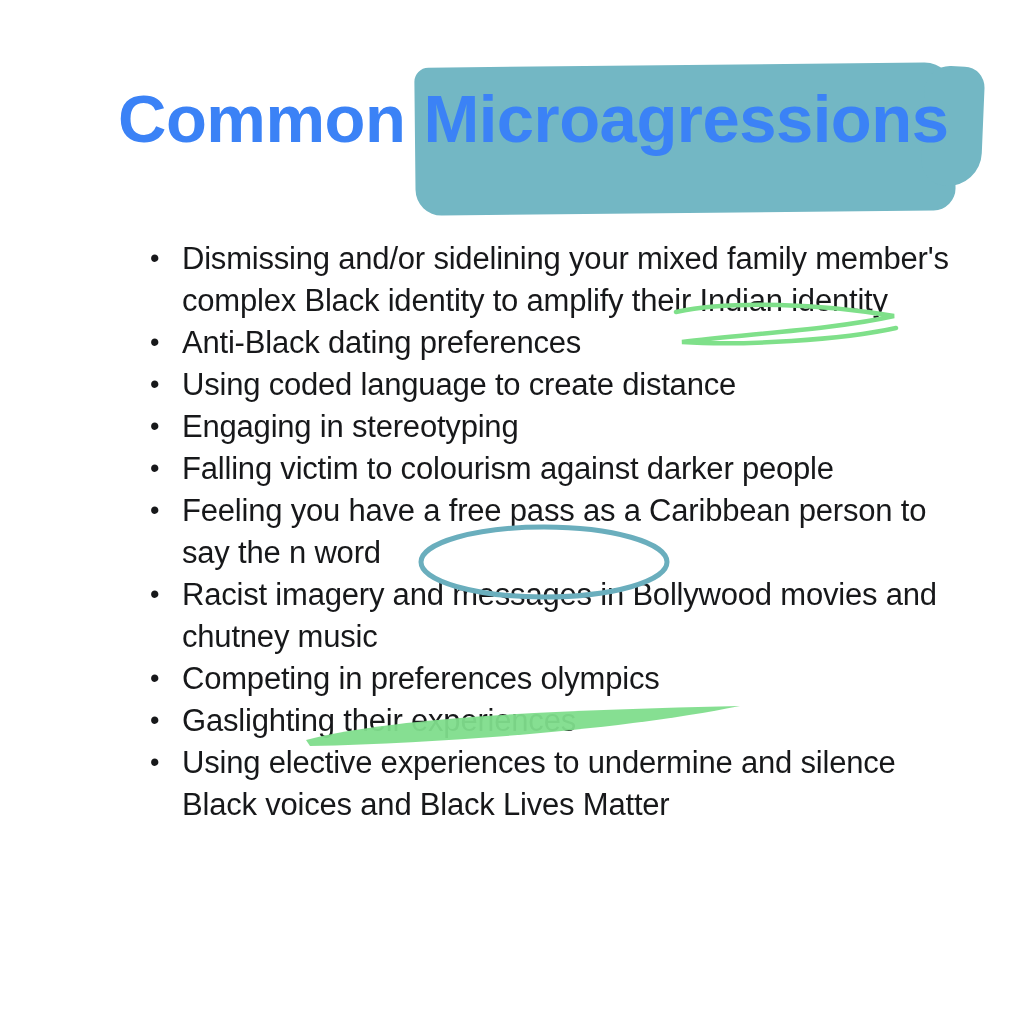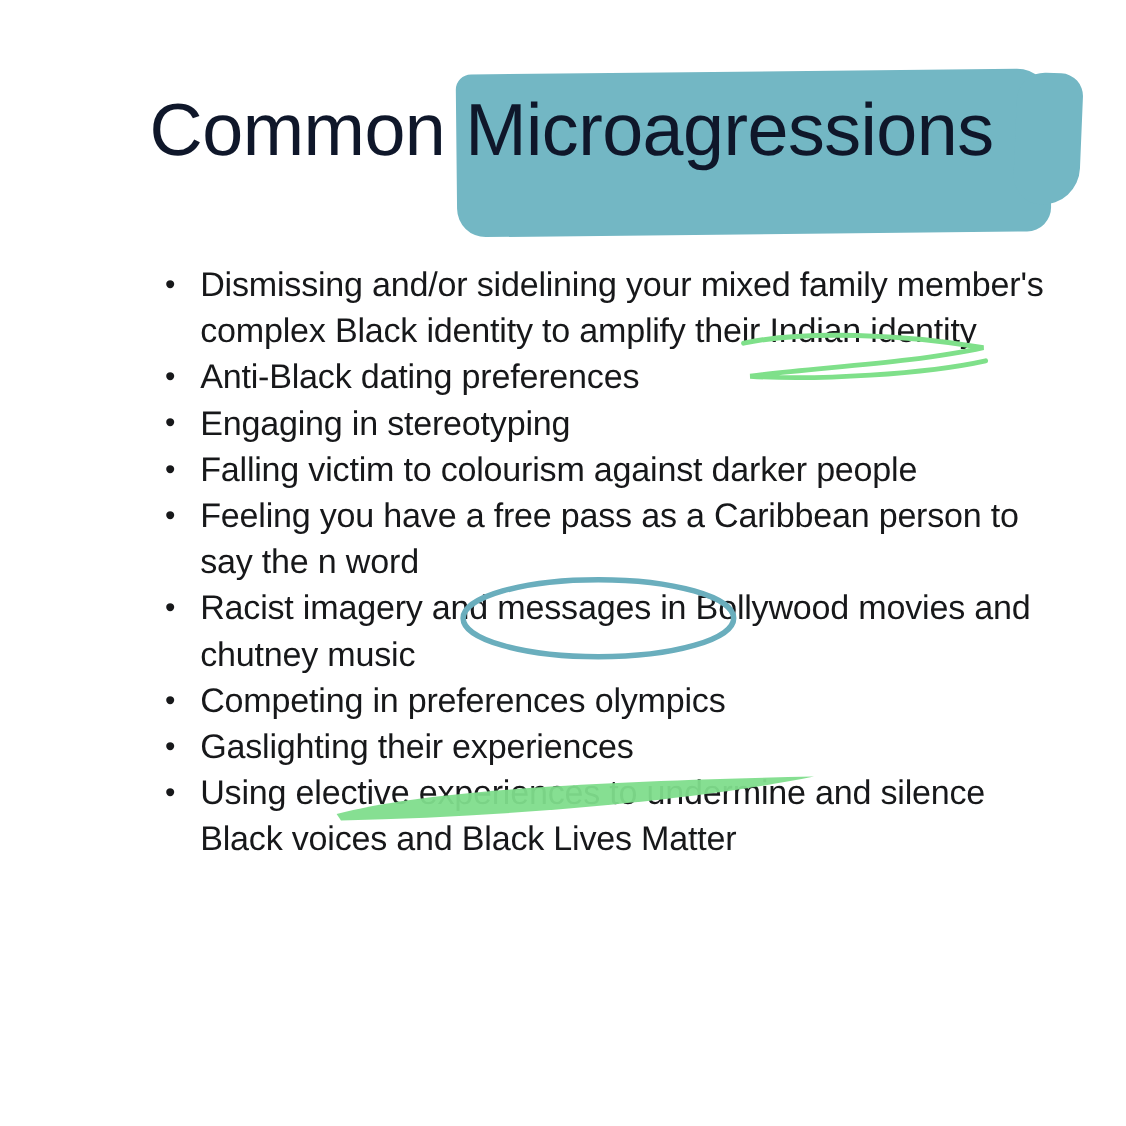--- a/index.html
+++ b/index.html
@@ -44,26 +44,26 @@
     right: -28px;
     top: 4px;
     width: 60px;
     height: 120px;
     background: #73b7c4;
     border-radius: 30px 24px 40px 30px;
     transform: rotate(3deg);
   }
   .title-text {
     position: absolute;
-    left: 26px;
+    left: 8px;
     top: 22px;
     font-size: 67px;
-    font-weight: 400;
+    font-weight: 700;
     letter-spacing: -0.5px;
-    color: #0f172a;
+    color: #3b82f6;
     white-space: nowrap;
     line-height: 1.1;
   }
 
   
   .bullet-list {
     position: absolute;
     left: 138px;
     top: 238px;
     width: 830px;
@@ -123,20 +123,21 @@
 <div class="slide">
 
   <div class="title-area">
     <div class="title-highlight"></div>
     <div class="title-text">Common Microagressions</div>
   </div>
 
   <ul class="bullet-list">
     <li class="bullet-item">Dismissing and/or sidelining your mixed family member's complex Black identity to amplify their Indian identity</li>
     <li class="bullet-item">Anti-Black dating preferences</li>
+    <li class="bullet-item">Using coded language to create distance</li>
     <li class="bullet-item">Engaging in stereotyping</li>
     <li class="bullet-item">Falling victim to colourism against darker people</li>
     <li class="bullet-item">Feeling you have a free pass as a Caribbean person to say the n word</li>
     <li class="bullet-item">Racist imagery and messages in Bollywood movies and chutney music</li>
     <li class="bullet-item">Competing in preferences olympics</li>
     <li class="bullet-item">Gaslighting their experiences</li>
     <li class="bullet-item">Using elective experiences to undermine and silence Black voices and Black Lives Matter</li>
   </ul>
 
   <svg class="mark mark-squiggle" viewBox="0 0 230 62">

